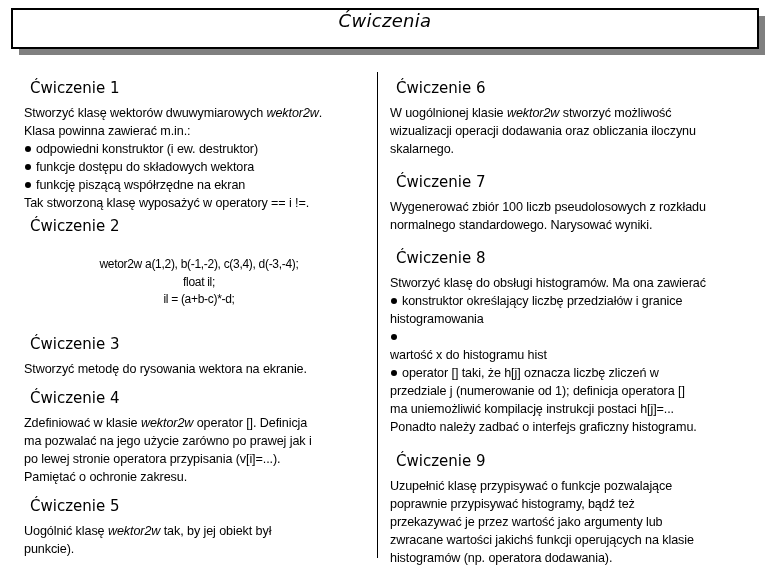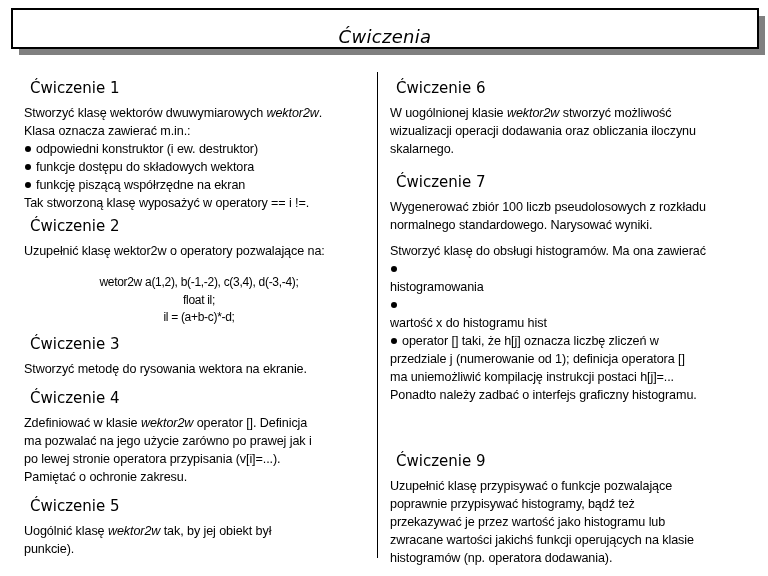--- a/index.html
+++ b/index.html
@@ -1,18 +1,18 @@
 <!DOCTYPE html>
 <html><head>
 <meta charset="utf-8">
 <style>
   html, body { margin:0; padding:0; background:#ffffff; }
   body { width:768px; height:576px; position:relative; overflow:hidden; font-family:"Liberation Sans", sans-serif; color:#000; }
   .title-shadow { position:absolute; left:19px; top:16px; width:746px; height:39px; background:#808080; }
-  .title-box { position:absolute; left:11px; top:8px; width:744px; height:37px; background:#fff; border:2px solid #000; display:flex; align-items:flex-end; justify-content:center; }
+  .title-box { position:absolute; left:11px; top:8px; width:744px; height:37px; background:#fff; border:2px solid #000; display:flex; align-items:flex-start; justify-content:center; }
   .title-text { font-family:"DejaVu Sans", sans-serif; font-style:italic; font-size:18px; letter-spacing:0.3px; }
   .divider { position:absolute; left:377px; top:72px; width:1px; height:486px; background:#000; }
   .ex { position:absolute; }
   .ex-left { left:24px; width:350px; }
   .ex-right { left:390px; width:372px; }
   .ex h2 { margin:6px; font-family:"DejaVu Sans", sans-serif; font-weight:normal; font-size:15px; line-height:20px; height:20px; }
   .ex .line { font-size:12.6px; line-height:18px; height:18px; white-space:nowrap; letter-spacing:-0.1px; }
   .ex .line.gap { height:14px; }
   .ex .line.code { letter-spacing:-0.3px; font-size:12px; height:17.5px; line-height:17.5px;text-align:center; }
   .em { font-style:italic; }
@@ -26,31 +26,30 @@
 <div class="title-box">
   <span class="title-text">Ćwiczenia</span>
 </div>
 
 <div class="divider"></div>
 
 <div class="ex ex-left" style="top:72px">
   <h2>Ćwiczenie 1</h2>
   <div class="body">
       <div class="line"><span>Stworzyć klasę wektorów dwuwymiarowych </span><span class="em">wektor2w</span><span>.</span></div>
-      <div class="line"><span>Klasa oznacza zawierać m.in.:</span></div>
+      <div class="line"><span>Klasa powinna zawierać m.in.:</span></div>
       <div class="line"><span class="bullet"></span><span>odpowiedni konstruktor (i ew. destruktor)</span></div>
       <div class="line"><span class="bullet"></span><span>funkcje dostępu do składowych wektora</span></div>
       <div class="line"><span class="bullet"></span><span>funkcję piszącą współrzędne na ekran</span></div>
       <div class="line"><span>Tak stworzoną klasę wyposażyć w operatory == i !=.</span></div>
     </div>
 </div>
 <div class="ex ex-left" style="top:210px">
   <h2>Ćwiczenie 2</h2>
   <div class="body">
-      <div class="line"><span>Uzupełnić klasę wektor2w o operatory pozwalające na:</span></div>
       <div class="line gap"></div>
       <div class="line code"><span>wetor2w a(1,2), b(-1,-2), c(3,4), d(-3,-4);</span></div>
       <div class="line code"><span>float il;</span></div>
       <div class="line code"><span>il = (a+b-c)*-d;</span></div>
     </div>
 </div>
 <div class="ex ex-left" style="top:328px">
   <h2>Ćwiczenie 3</h2>
   <div class="body">
       <div class="line"><span>Stworzyć metodę do rysowania wektora na ekranie.</span></div>
@@ -82,36 +81,37 @@
     </div>
 </div>
 <div class="ex ex-right" style="top:166px">
   <h2>Ćwiczenie 7</h2>
   <div class="body">
       <div class="line"><span>Wygenerować zbiór 100 liczb pseudolosowych z rozkładu</span></div>
       <div class="line"><span>normalnego standardowego. Narysować wyniki.</span></div>
     </div>
 </div>
 <div class="ex ex-right" style="top:242px">
+  <h2>Ćwiczenie 8</h2>
   <div class="body">
       <div class="line"><span>Stworzyć klasę do obsługi histogramów. Ma ona zawierać</span></div>
-      <div class="line"><span class="bullet"></span></div>
+      <div class="line"><span class="bullet"></span><span>konstruktor określający liczbę przedziałów i granice</span></div>
       <div class="line"><span>histogramowania</span></div>
       <div class="line"><span class="bullet"></span></div>
       <div class="line"><span>wartość x do histogramu hist</span></div>
       <div class="line"><span class="bullet"></span><span>operator [] taki, że h[j] oznacza liczbę zliczeń w</span></div>
       <div class="line"><span>przedziale j (numerowanie od 1); definicja operatora []</span></div>
       <div class="line"><span>ma uniemożliwić kompilację instrukcji postaci h[j]=...</span></div>
       <div class="line"><span>Ponadto należy zadbać o interfejs graficzny histogramu.</span></div>
     </div>
 </div>
 <div class="ex ex-right" style="top:445px">
   <h2>Ćwiczenie 9</h2>
   <div class="body">
       <div class="line"><span>Uzupełnić klasę przypisywać o funkcje pozwalające</span></div>
       <div class="line"><span>poprawnie przypisywać histogramy, bądź też</span></div>
-      <div class="line"><span>przekazywać je przez wartość jako histogramu lub</span></div>
+      <div class="line"><span>przekazywać je przez wartość jako argumenty lub</span></div>
       <div class="line"><span>zwracane wartości jakichś funkcji operujących na klasie</span></div>
       <div class="line"><span>histogramów (np. operatora dodawania).</span></div>
     </div>
 </div>
 
 <div class="page-num">V/6</div>
 
 </body></html>

